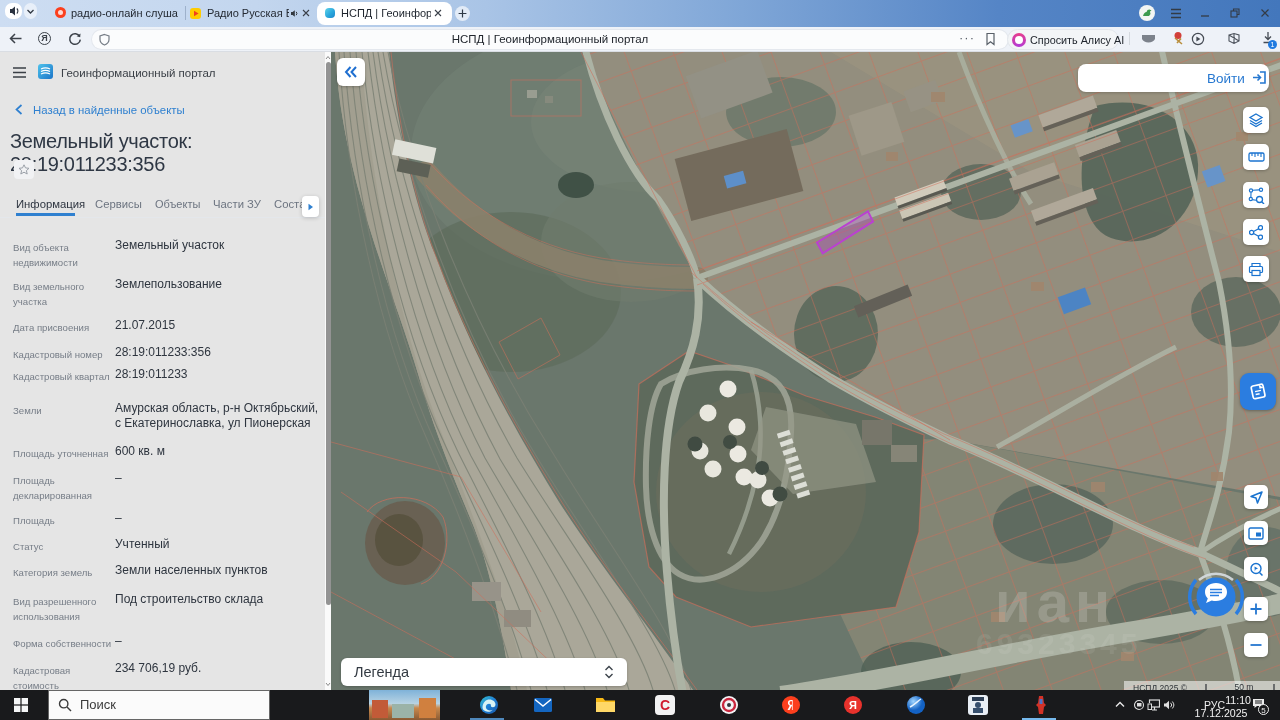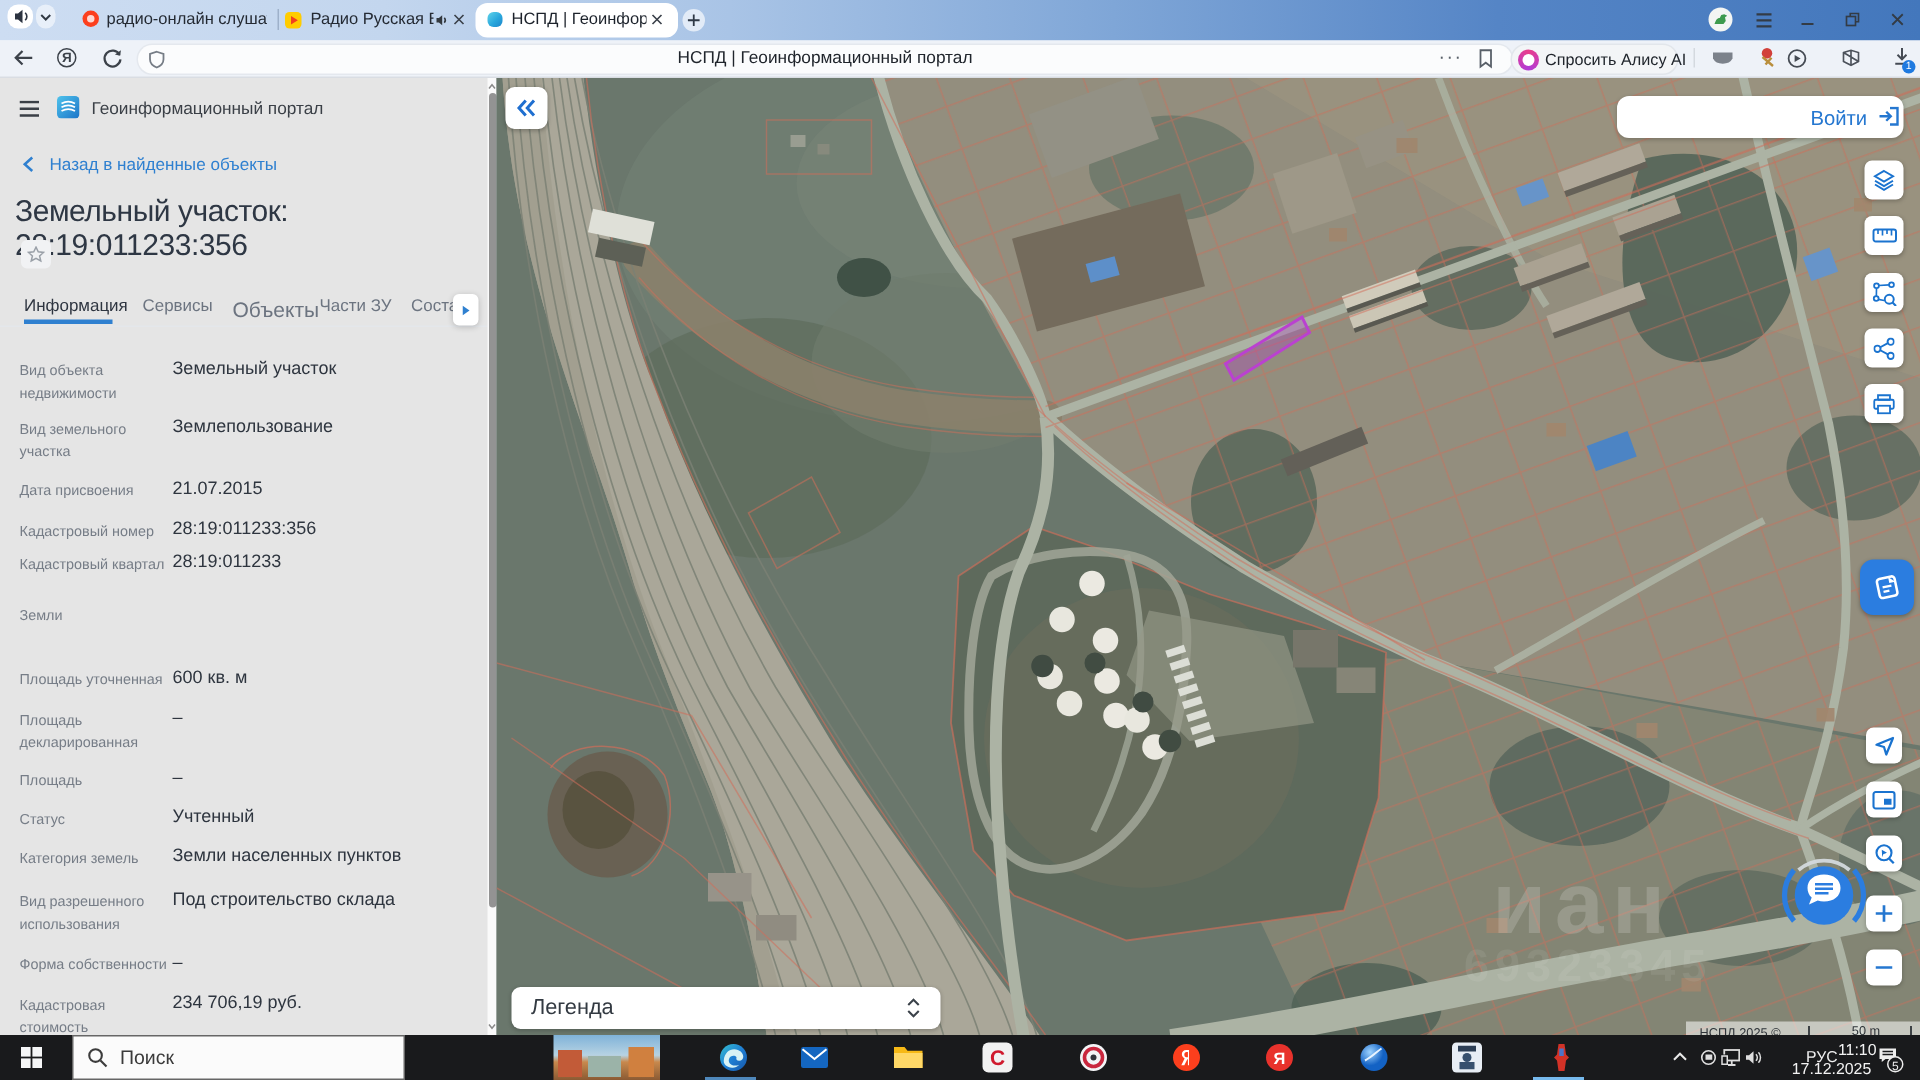--- a/index.html
+++ b/index.html
@@ -167,41 +167,42 @@
 
     <div class="abs" style="left:10px;top:78px;font-size:20px;font-weight:normal;color:#2e3744;letter-spacing:-0.3px;">Земельный участок: 28:19:011233:356</div>
 
     <div class="abs" style="left:14px;top:108px;width:20px;height:19px;background:#f1f2f4;border-radius:4px;"></div>
     <svg class="abs" style="left:18px;top:112px;" width="12" height="11" viewBox="0 0 12 11">
         <path d="M6 0.8 L7.5 3.9 L11 4.3 L8.4 6.6 L9.2 10 L6 8.2 L2.8 10 L3.6 6.6 L1 4.3 L4.5 3.9 Z" fill="none" stroke="#9aa0a8" stroke-width="1"></path>
       </svg>
 
     <div class="abs" style="left:16px;top:146px;font-size:11.3px;color:#2e3540;">Информация</div>
     <div class="abs" style="left:95px;top:146px;font-size:11.3px;color:#6c7480;">Сервисы</div>
-    <div class="abs" style="left:155px;top:146px;font-size:14px;color:#6c7480;">Объекты</div>
+    <div class="abs" style="left:155px;top:146px;font-size:11px;color:#6c7480;">Объекты</div>
     <div class="abs" style="left:213px;top:146px;font-size:11.3px;color:#6c7480;">Части ЗУ</div>
     <div class="abs" style="left:274px;top:146px;font-size:11.3px;color:#6c7480;">Соста</div>
     <div class="abs" style="left:16px;top:161px;width:59px;height:2.5px;background:#2f80d0;"></div>
     <div class="abs" style="left:0px;top:165px;width:325px;height:1px;background:#e4e7eb;"></div>
     <div class="abs" style="left:302px;top:144px;width:17px;height:21px;background:#fff;border-radius:4px;box-shadow:0 1px 4px rgba(0,0,0,.2);"></div>
     <svg class="abs" style="left:307px;top:151px;" width="7" height="8" viewBox="0 0 7 8">
         <path d="M1.5 0.8 L6 4 L1.5 7.2 Z" fill="#2f80d0"></path>
       </svg>
 
     <div class="lbl" style="left:13px;top:188px;width:95px;">Вид объекта недвижимости</div>
     <div class="val" style="left:115px;top:186px;">Земельный участок</div>
     <div class="lbl" style="left:13px;top:227px;width:95px;">Вид земельного участка</div>
     <div class="val" style="left:115px;top:225px;">Землепользование</div>
     <div class="lbl" style="left:13px;top:268px;width:95px;">Дата присвоения</div>
     <div class="val" style="left:115px;top:266px;">21.07.2015</div>
     <div class="lbl" style="left:13px;top:295px;width:110px;">Кадастровый номер</div>
     <div class="val" style="left:115px;top:293px;">28:19:011233:356</div>
     <div class="lbl" style="left:13px;top:317px;width:110px;">Кадастровый квартал</div>
     <div class="val" style="left:115px;top:315px;">28:19:011233</div>
     <div class="lbl" style="left:13px;top:351px;width:95px;">Земли</div>
+    <div class="val" style="left:115px;top:349px;white-space:nowrap;">Амурская область, р-н Октябрьский,<br>с Екатеринославка, ул Пионерская</div>
     <div class="lbl" style="left:13px;top:394px;width:110px;">Площадь уточненная</div>
     <div class="val" style="left:115px;top:392px;">600 кв. м</div>
     <div class="lbl" style="left:13px;top:421px;width:95px;">Площадь декларированная</div>
     <div class="val" style="left:115px;top:419px;">–</div>
     <div class="lbl" style="left:13px;top:461px;width:95px;">Площадь</div>
     <div class="val" style="left:115px;top:459px;">–</div>
     <div class="lbl" style="left:13px;top:487px;width:95px;">Статус</div>
     <div class="val" style="left:115px;top:485px;">Учтенный</div>
     <div class="lbl" style="left:13px;top:513px;width:110px;">Категория земель</div>
     <div class="val" style="left:115px;top:511px;">Земли населенных пунктов</div>

